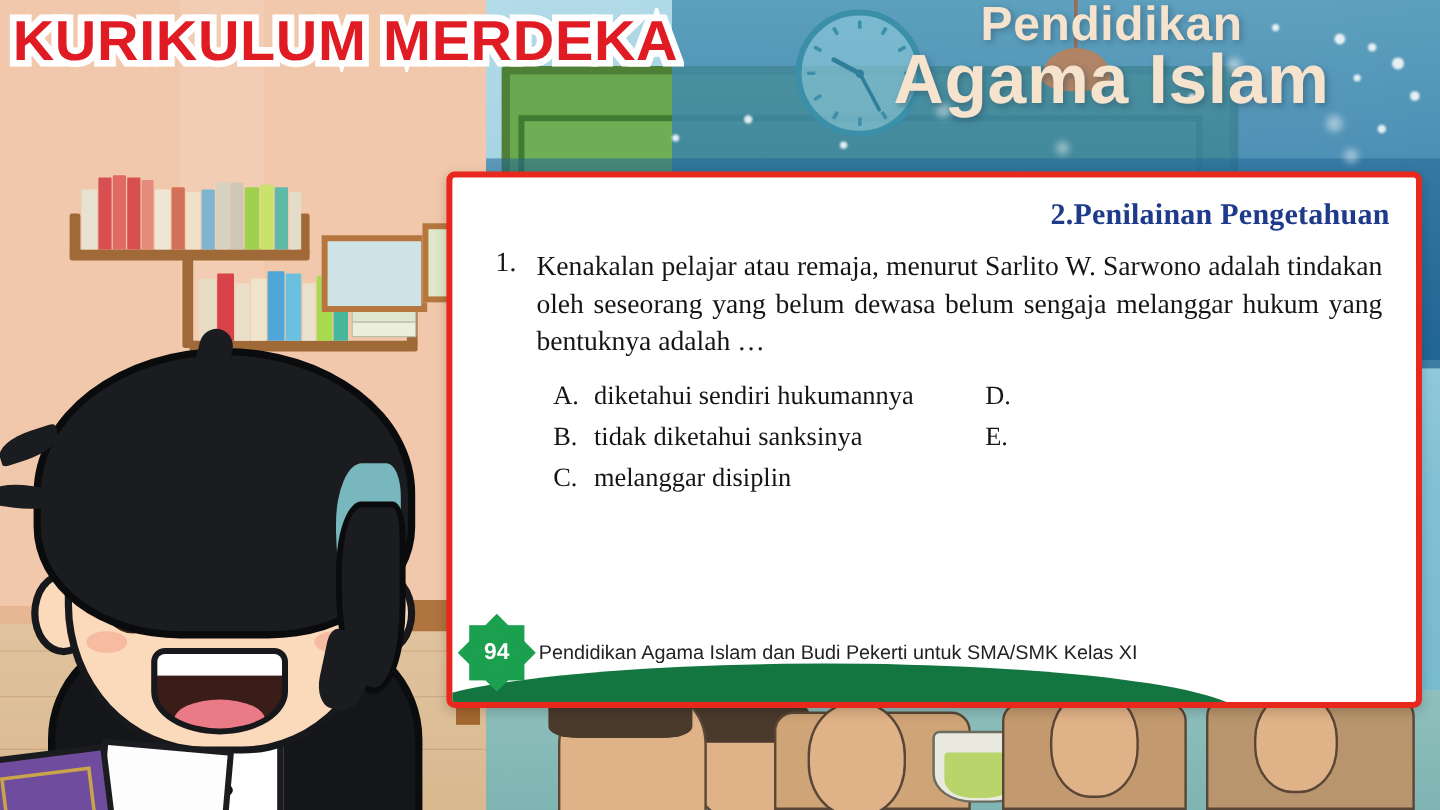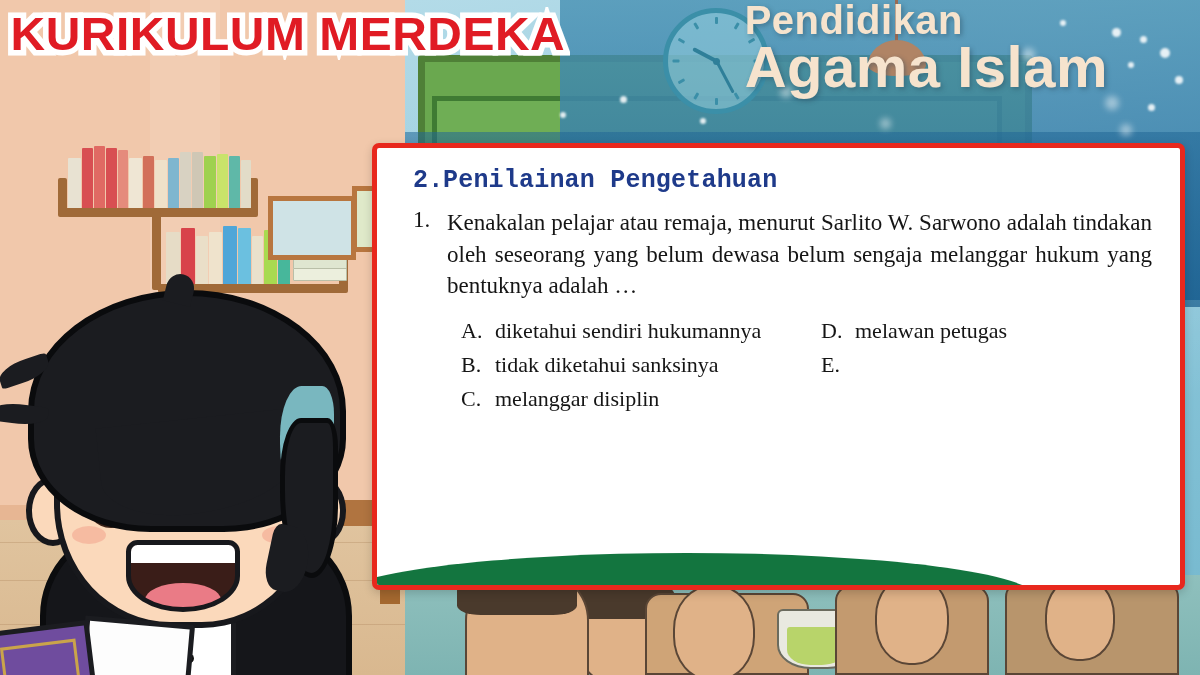--- a/index.html
+++ b/index.html
@@ -131,35 +131,35 @@
     color:#e01b24;
     -webkit-text-stroke:11px #ffffff;
     paint-order:stroke fill;
     text-shadow:0 0 0 #fff;
     white-space:nowrap;
     transform:scaleX(1.02);
     line-height:56px;
   }
 
   
-  .hdr{position:absolute;right:92px;top:2px;text-align:left;color:#f6e3cd;
+  .hdr{position:absolute;right:92px;top:2px;text-align:center;color:#f6e3cd;
        font-weight:bold;font-family:"Liberation Sans", sans-serif;
        text-shadow:2px 2px 5px rgba(40,70,90,.45);line-height:.94;}
   .hdr .l1{font-size:40px;display:block;letter-spacing:.5px;}
   .hdr .l2{font-size:58px;display:block;letter-spacing:.5px;margin-top:0;}
 
   
   .panel{
     position:absolute;left:372px;top:143px;width:803px;height:437px;
     background:#ffffff;border:5px solid #e8281d;border-radius:7px;
     box-shadow:0 3px 10px rgba(0,0,0,.18);overflow:hidden;
   }
   .panel-inner{position:relative;padding:14px 22px 0 22px;height:100%;box-sizing:border-box;}
-  .doc-h2{font-family:Liberation Mono, monospace;color:#1e3a8a;font-weight:bold;
-          font-size:25px;letter-spacing:.2px;margin:4px 0 12px 14px;}
+  .doc-h2{font-family:Liberation Serif, serif;color:#1e3a8a;font-weight:bold;
+          font-size:25px;letter-spacing:.2px;margin:4px 0 12px 14px;text-align:right;}
   .doc-h2 .num{display:inline-block;width:30px;}
   .doc-p{font-family:"Liberation Serif", serif;color:#151515;font-size:23px;
          line-height:1.33;text-align:justify;margin:0 6px 14px 14px;}
   .q-row{display:flex;margin:0 6px 0 14px;}
   .q-num{width:34px;flex:0 0 34px;font-family:"Liberation Serif", serif;font-size:23px;color:#151515;}
   .q-text{flex:1;font-family:"Liberation Serif", serif;font-size:23px;line-height:1.38;
           color:#151515;text-align:justify;}
   .opts{display:flex;margin:12px 0 0 62px;}
   .opt-col{display:flex;flex-direction:column;}
   .opt-col.left{width:360px;}
@@ -392,25 +392,34 @@
             <span>tidak diketahui sanksinya</span>
           </div>
           <div class="opt">
             <span class="lab">C.</span>
             <span>melanggar disiplin</span>
           </div>
         </div>
         <div class="opt-col">
           <div class="opt">
             <span class="lab">D.</span>
-            <span>melawan petugas</span>
           </div>
           <div class="opt">
             <span class="lab">E.</span>
           </div>
         </div>
       </div>
 
+      <div class="foot">
+        <div class="badge">
+          <div class="st"></div>
+          <div class="st b"></div>
+          <div class="inr"></div>
+          <div class="inr b"></div>
+          <div class="num">94</div>
+        </div>
+        <div class="foot-txt">Pendidikan Agama Islam dan Budi Pekerti untuk SMA/SMK Kelas XI</div>
+      </div>
 
     </div>
   </div>
 
 </div>
 
 </body></html>

